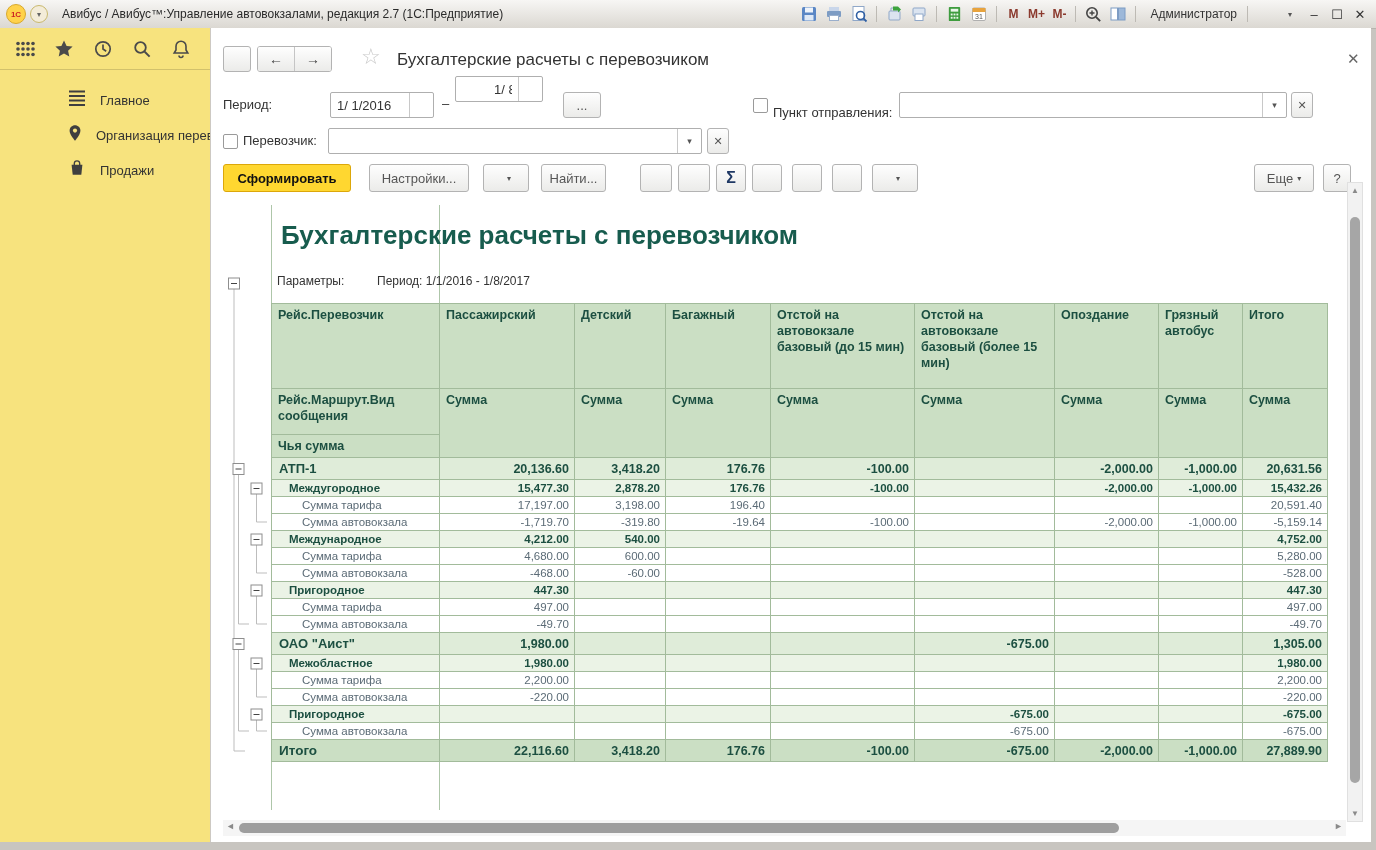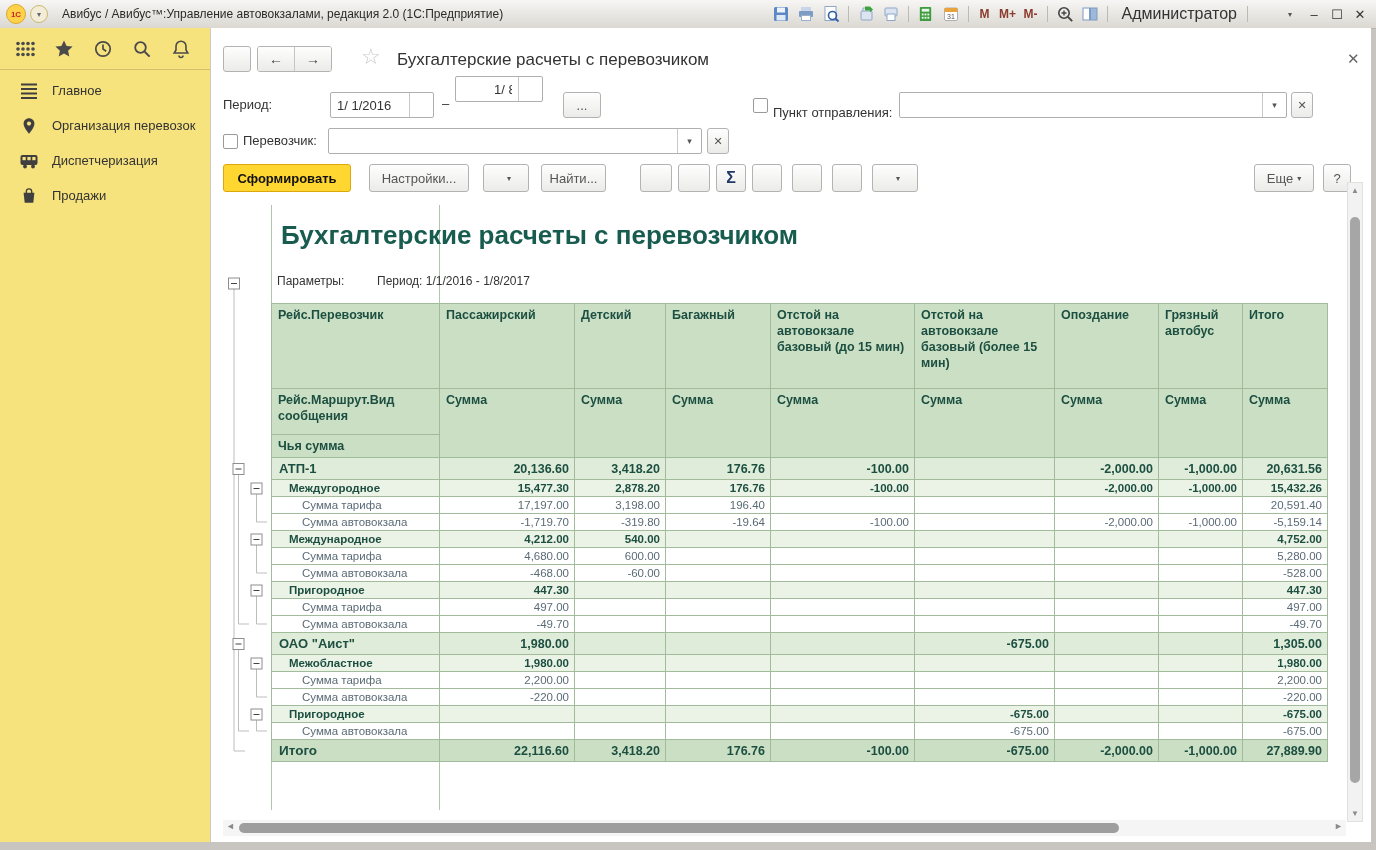--- a/index.html
+++ b/index.html
@@ -7,28 +7,28 @@
   #app{position:relative;width:1376px;height:850px;}
   
   .titlebar{position:absolute;left:0;top:0;width:1376px;height:28px;background:linear-gradient(#f7f6f4,#dbd8d2);border-bottom:1px solid #b7b4ae;display:flex;align-items:center;}
   .logo1c{width:18px;height:18px;border-radius:50%;background:#ffd24a;border:1px solid #d8a92c;color:#cc2222;font-weight:bold;font-size:8px;display:flex;align-items:center;justify-content:center;margin-left:6px;}
   .logo-dd{width:16px;height:16px;border-radius:50%;background:#f3ecd9;border:1px solid #c9b96e;color:#666;font-size:8px;display:flex;align-items:center;justify-content:center;margin-left:4px;}
   .win-title{font-size:12px;color:#2a2a2a;margin-left:14px;white-space:nowrap;}
   .tb-right{margin-left:auto;display:flex;align-items:center;gap:3px;padding-right:6px;}
   .ti{width:22px;height:20px;display:inline-flex;align-items:center;justify-content:center;border-radius:3px;}
   .ti.mlab{color:#8b3a2e;font-weight:bold;font-size:12px;width:20px;}
   .tsep{width:1px;height:16px;background:#bdbab4;margin:0 3px;display:inline-block;}
-  .tb-user{display:flex;align-items:center;gap:4px;font-size:16px;color:#333;padding:0 4px;}
+  .tb-user{display:flex;align-items:center;gap:4px;font-size:12px;color:#333;padding:0 4px;}
   .winctl{font-size:13px;color:#333;width:20px;text-align:center;cursor:default;}
   
   .sidebar{position:absolute;left:0;top:28px;width:210px;height:814px;background:#f7e37e;}
   .sb-top{position:absolute;left:0;top:0;width:210px;height:42px;display:flex;align-items:center;gap:17px;padding-left:14px;box-sizing:border-box;border-bottom:1px solid rgba(0,0,0,.15);}
   .sb-topico{width:22px;height:22px;display:inline-flex;align-items:center;justify-content:center;}
   #sb-items{position:absolute;left:0;top:45px;width:210px;}
-  .sb-item{height:35px;display:flex;align-items:center;padding-left:18px;cursor:default;}
+  .sb-item{height:35px;display:flex;align-items:flex-end;padding-left:18px;cursor:default;margin-left:48px;}
   .sb-ico{width:22px;height:20px;display:inline-flex;align-items:center;justify-content:center;}
   .sb-lbl{font-size:13px;color:#333;margin-left:12px;white-space:nowrap;}
   
   .main{position:absolute;left:210px;top:28px;width:1160px;height:814px;background:#fff;border-left:1px solid #cdc9c3;}
   .btn{position:absolute;box-sizing:border-box;border:1px solid #b3b3b3;border-radius:3px;background:linear-gradient(#fefefe,#ebebe9);color:#555;font-size:13px;display:flex;align-items:center;justify-content:center;cursor:default;}
   .btn.icon-btn{gap:2px;}
   .navgrp{position:absolute;display:flex;border:1px solid #b3b3b3;border-radius:3px;overflow:hidden;}
   .navgrp .half{width:36px;height:24px;background:linear-gradient(#fefefe,#ebebe9);display:flex;align-items:center;justify-content:center;color:#444;font-size:14px;}
   .navgrp .half+ .half{border-left:1px solid #c5c5c5;}
   .page-title{position:absolute;left:186px;top:22px;font-size:17px;color:#333;}
@@ -74,21 +74,21 @@
   svg{display:block;}
 </style>
 </head>
 <body>
 
 <div id="app">
 
   <div class="titlebar">
     <div class="logo1c">1С</div>
     <div class="logo-dd">▾</div>
-    <div class="win-title">Авибус / Авибус™:Управление автовокзалами, редакция 2.0  (1С:Предприятие)</div>
+    <div class="win-title">Авибус / Авибус™:Управление автовокзалами, редакция 2.7  (1С:Предприятие)</div>
     <div class="tb-right">
       <span id="tb-icons" style="display:flex;align-items:center;gap:3px;">
           <span class="ti">
             <svg width="18" height="18" viewBox="0 0 18 18">
               <rect x="2" y="2" width="14" height="14" rx="1.5" fill="#5b87c5"></rect>
               <rect x="5" y="2.5" width="8" height="5" fill="#eef3fa"></rect>
               <rect x="4.5" y="10" width="9" height="5.5" fill="#dfe9f6"></rect>
             </svg>
           </span>
           <span class="ti">
@@ -228,33 +228,20 @@
           <span class="sb-lbl">Главное</span>
         </div>
         <div class="sb-item">
           <span class="sb-ico">
             <svg width="18" height="20" viewBox="0 0 20 20">
               <path d="M10 1.5c3.3 0 6 2.6 6 5.9 0 4.4-6 11.1-6 11.1S4 11.8 4 7.4C4 4.1 6.7 1.5 10 1.5z" fill="#3f3f3f"></path>
               <circle cx="10" cy="7.3" r="2.3" fill="#f7e37e"></circle>
             </svg>
           </span>
           <span class="sb-lbl">Организация перевозок</span>
-        </div>
-        <div class="sb-item">
-          <span class="sb-ico">
-            <svg width="20" height="18" viewBox="0 0 20 18">
-              <rect x="1.5" y="3" width="17" height="10" rx="2" fill="#3f3f3f"></rect>
-              <rect x="3.5" y="5" width="3.2" height="3.2" fill="#f7e37e"></rect>
-              <rect x="8.4" y="5" width="3.2" height="3.2" fill="#f7e37e"></rect>
-              <rect x="13.3" y="5" width="3.2" height="3.2" fill="#f7e37e"></rect>
-              <circle cx="6" cy="14.5" r="1.9" fill="#3f3f3f"></circle>
-              <circle cx="14" cy="14.5" r="1.9" fill="#3f3f3f"></circle>
-            </svg>
-          </span>
-          <span class="sb-lbl">Диспетчеризация</span>
         </div>
         <div class="sb-item">
           <span class="sb-ico">
             <svg width="18" height="20" viewBox="0 0 20 20">
               <path d="M4 6.5h12l-1.2 11H5.2z" fill="#3f3f3f"></path>
               <path d="M7 8V5a3 3 0 0 1 6 0v3" fill="none" stroke="#3f3f3f" stroke-width="1.5"></path>
             </svg>
           </span>
           <span class="sb-lbl">Продажи</span>
         </div>

